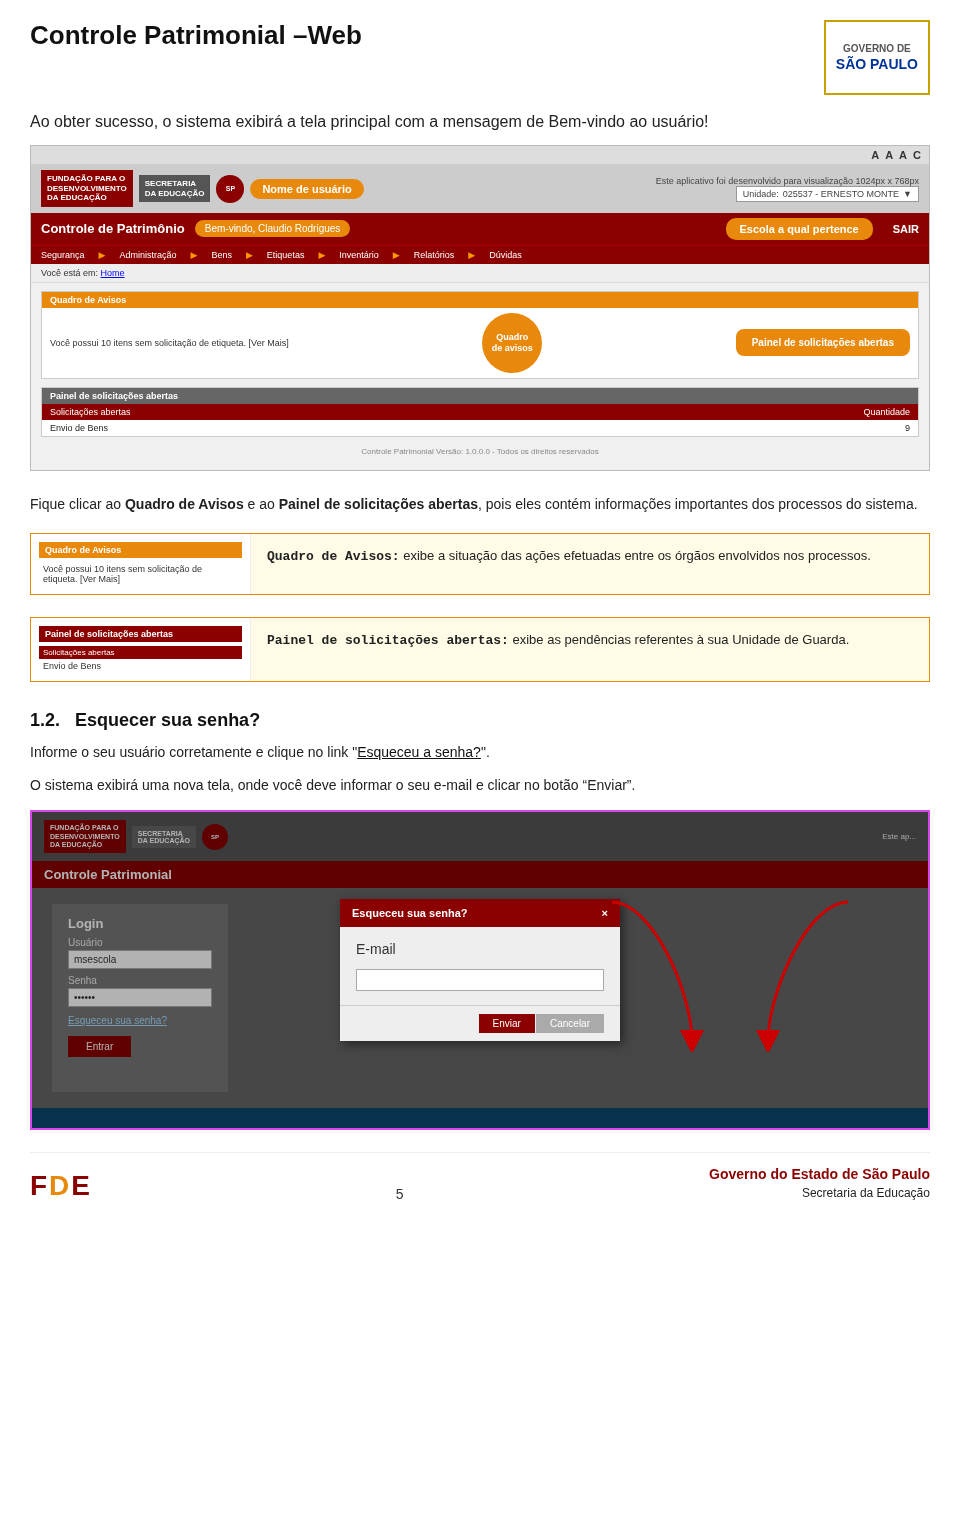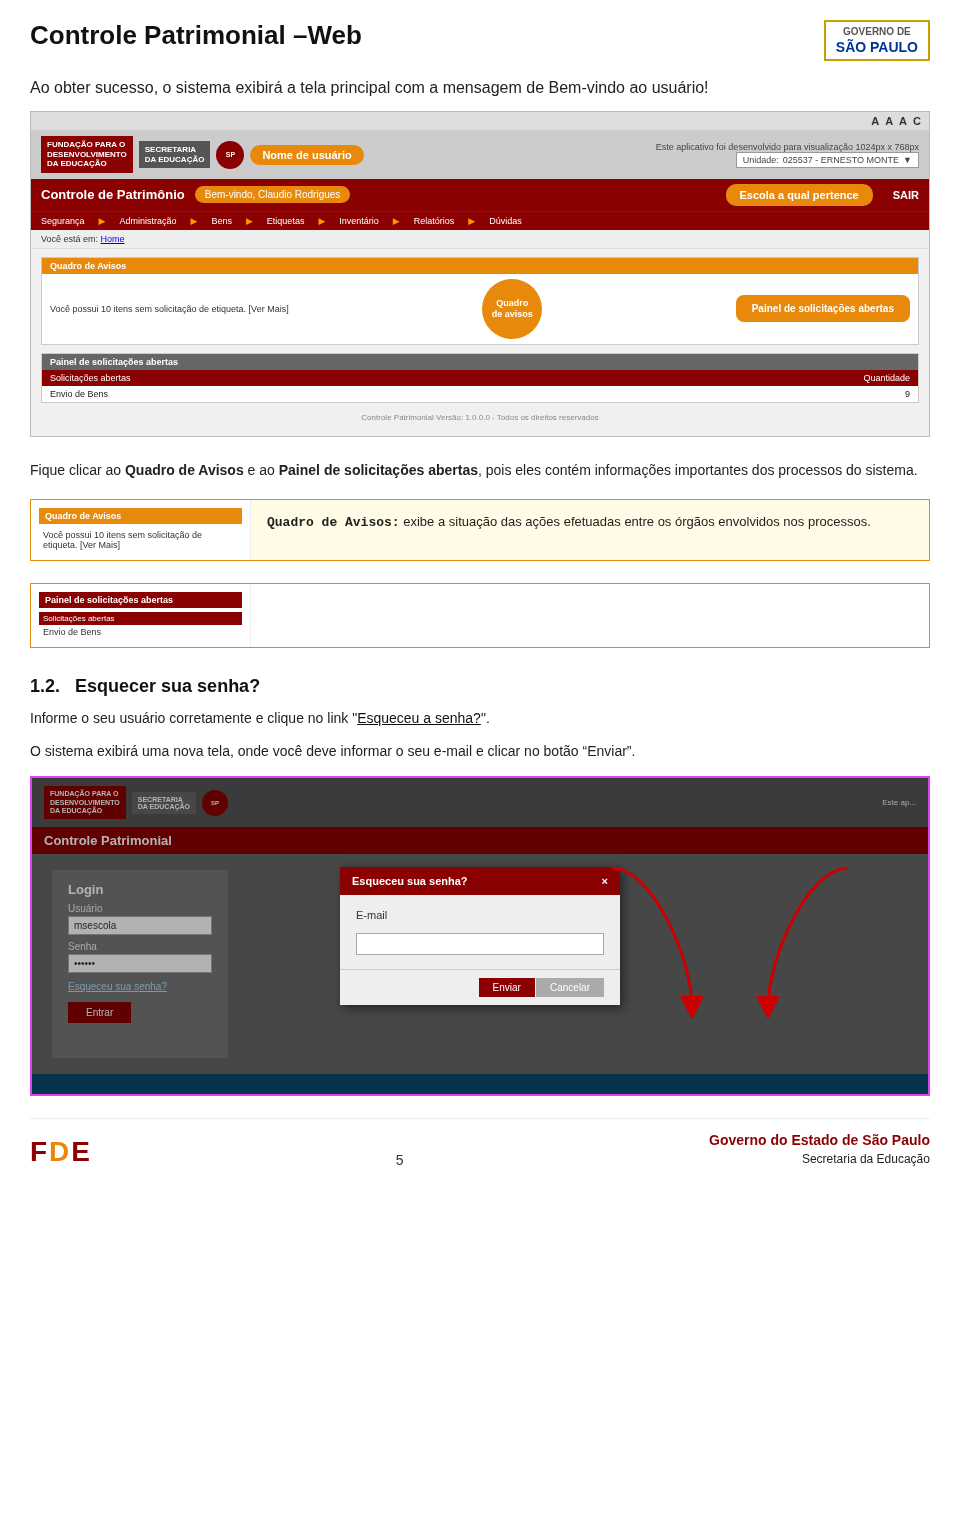--- a/index.html
+++ b/index.html
@@ -22,21 +22,21 @@
     .page-title {
       font-size: 26px;
       font-weight: bold;
       color: #111;
     }
     .gov-logo {
       display: flex;
       flex-direction: column;
       align-items: center;
       border: 2px solid #c8a000;
-      padding: 3px 10px;
+      padding: 20px 10px;
       font-size: 11px;
       font-weight: bold;
       color: #333;
       line-height: 1.3;
     }
     .gov-logo .gov-top { font-size: 10px; color:#555; }
     .gov-logo .gov-sp { font-size: 14px; font-weight:900; color:#003399; }
 
     
     .intro-text {
@@ -506,21 +506,21 @@
       color: #fff;
       font-weight: bold;
       cursor: pointer;
     }
     .modal-body {
       background: #eee;
       padding: 14px 16px;
       color: #333;
     }
     .modal-body label {
-      font-size: 11px;
+      font-size: 14px;
       display: block;
       margin-bottom: 12px;
     }
     .modal-body input {
       width: 100%;
       border: 1px solid #aaa;
       padding: 4px 6px;
       font-size: 11px;
       background: #fff;
       color: #333;
@@ -689,20 +689,23 @@
 </div>
 
 <div class="info-box2">
   <div class="info-box2-left">
     <div class="mini-panel-header2">Painel de solicitações abertas</div>
     <div class="mini-table-head">
       <span>Solicitações abertas</span>
     </div>
     <div class="mini-panel-text">Envio de Bens</div>
   </div>
+  <div class="info-box2-right">
+    <strong>Painel de solicitações abertas:</strong><span> exibe as pendências referentes à sua Unidade de Guarda.</span>
+  </div>
 </div>
 
 <div class="section-header">
   <span>1.2.</span>&nbsp;&nbsp;&nbsp;<span>Esquecer sua senha?</span>
 </div>
 <p class="section-text">
   Informe o seu usuário corretamente e clique no link "<a href="#">Esqueceu a senha?</a>".
 </p>
 <p class="section-text2">O sistema exibirá uma nova tela, onde você deve informar o seu e-mail e clicar no botão “Enviar”.</p>
 

